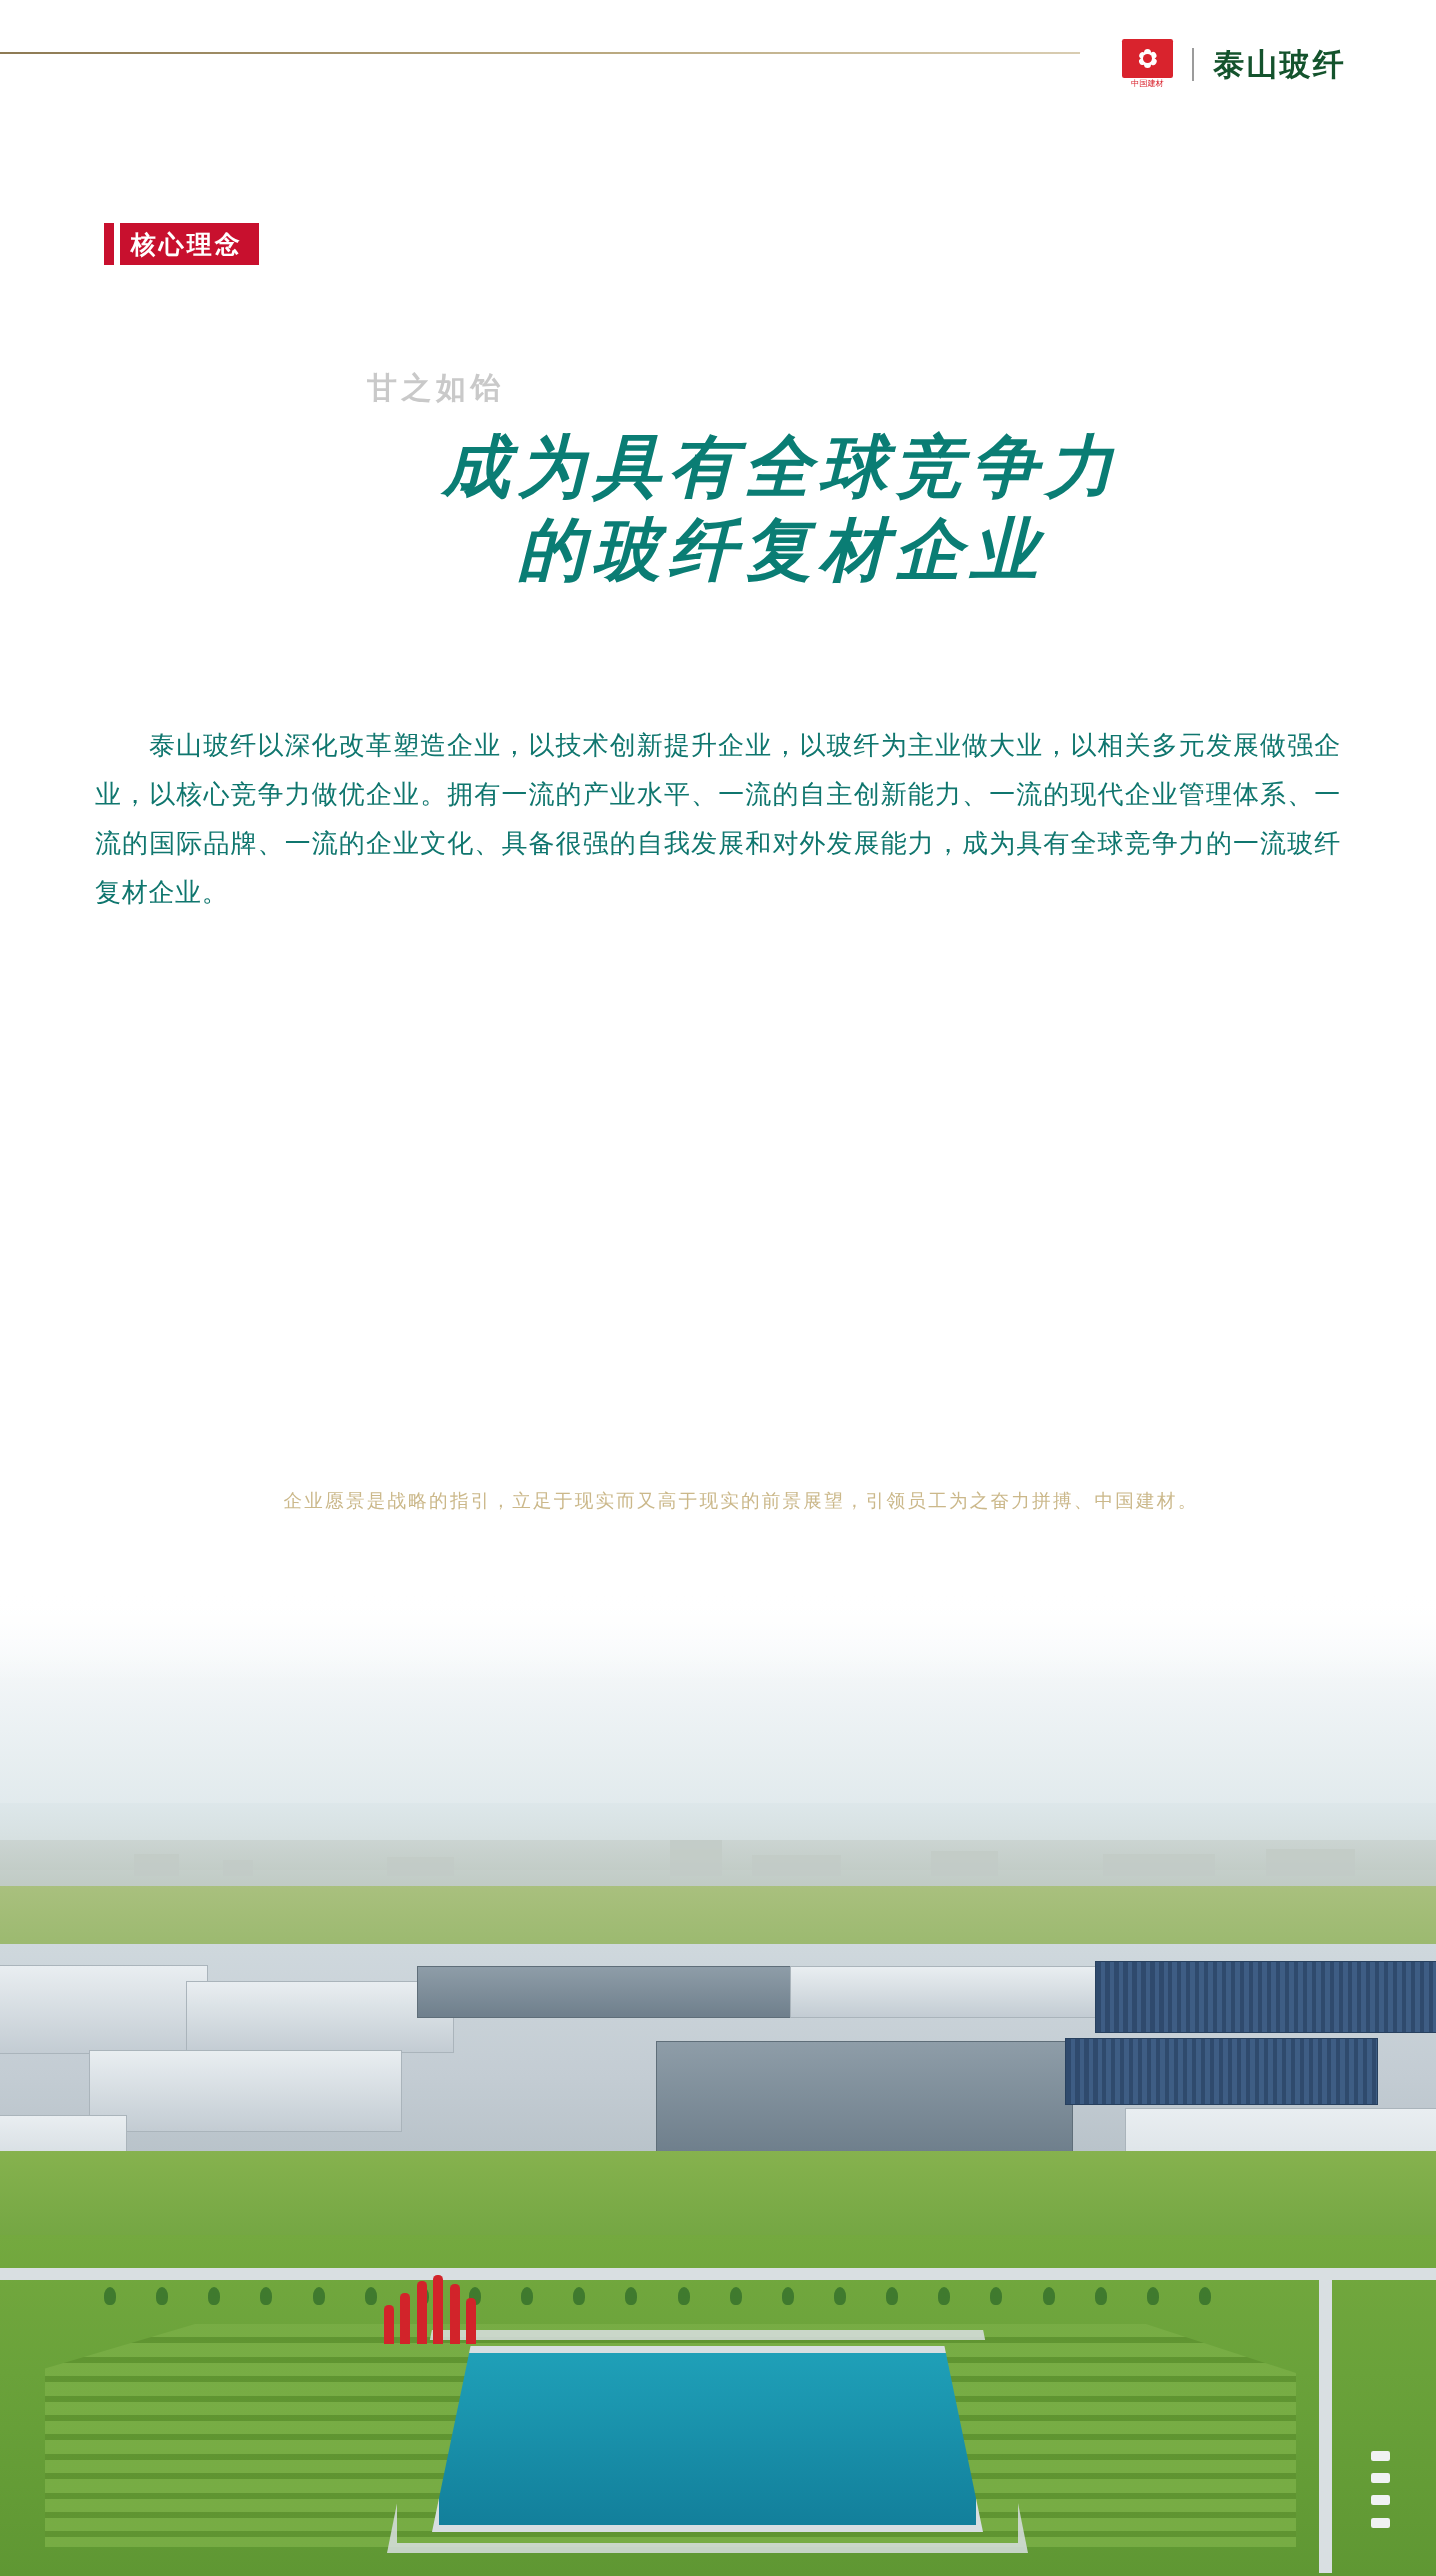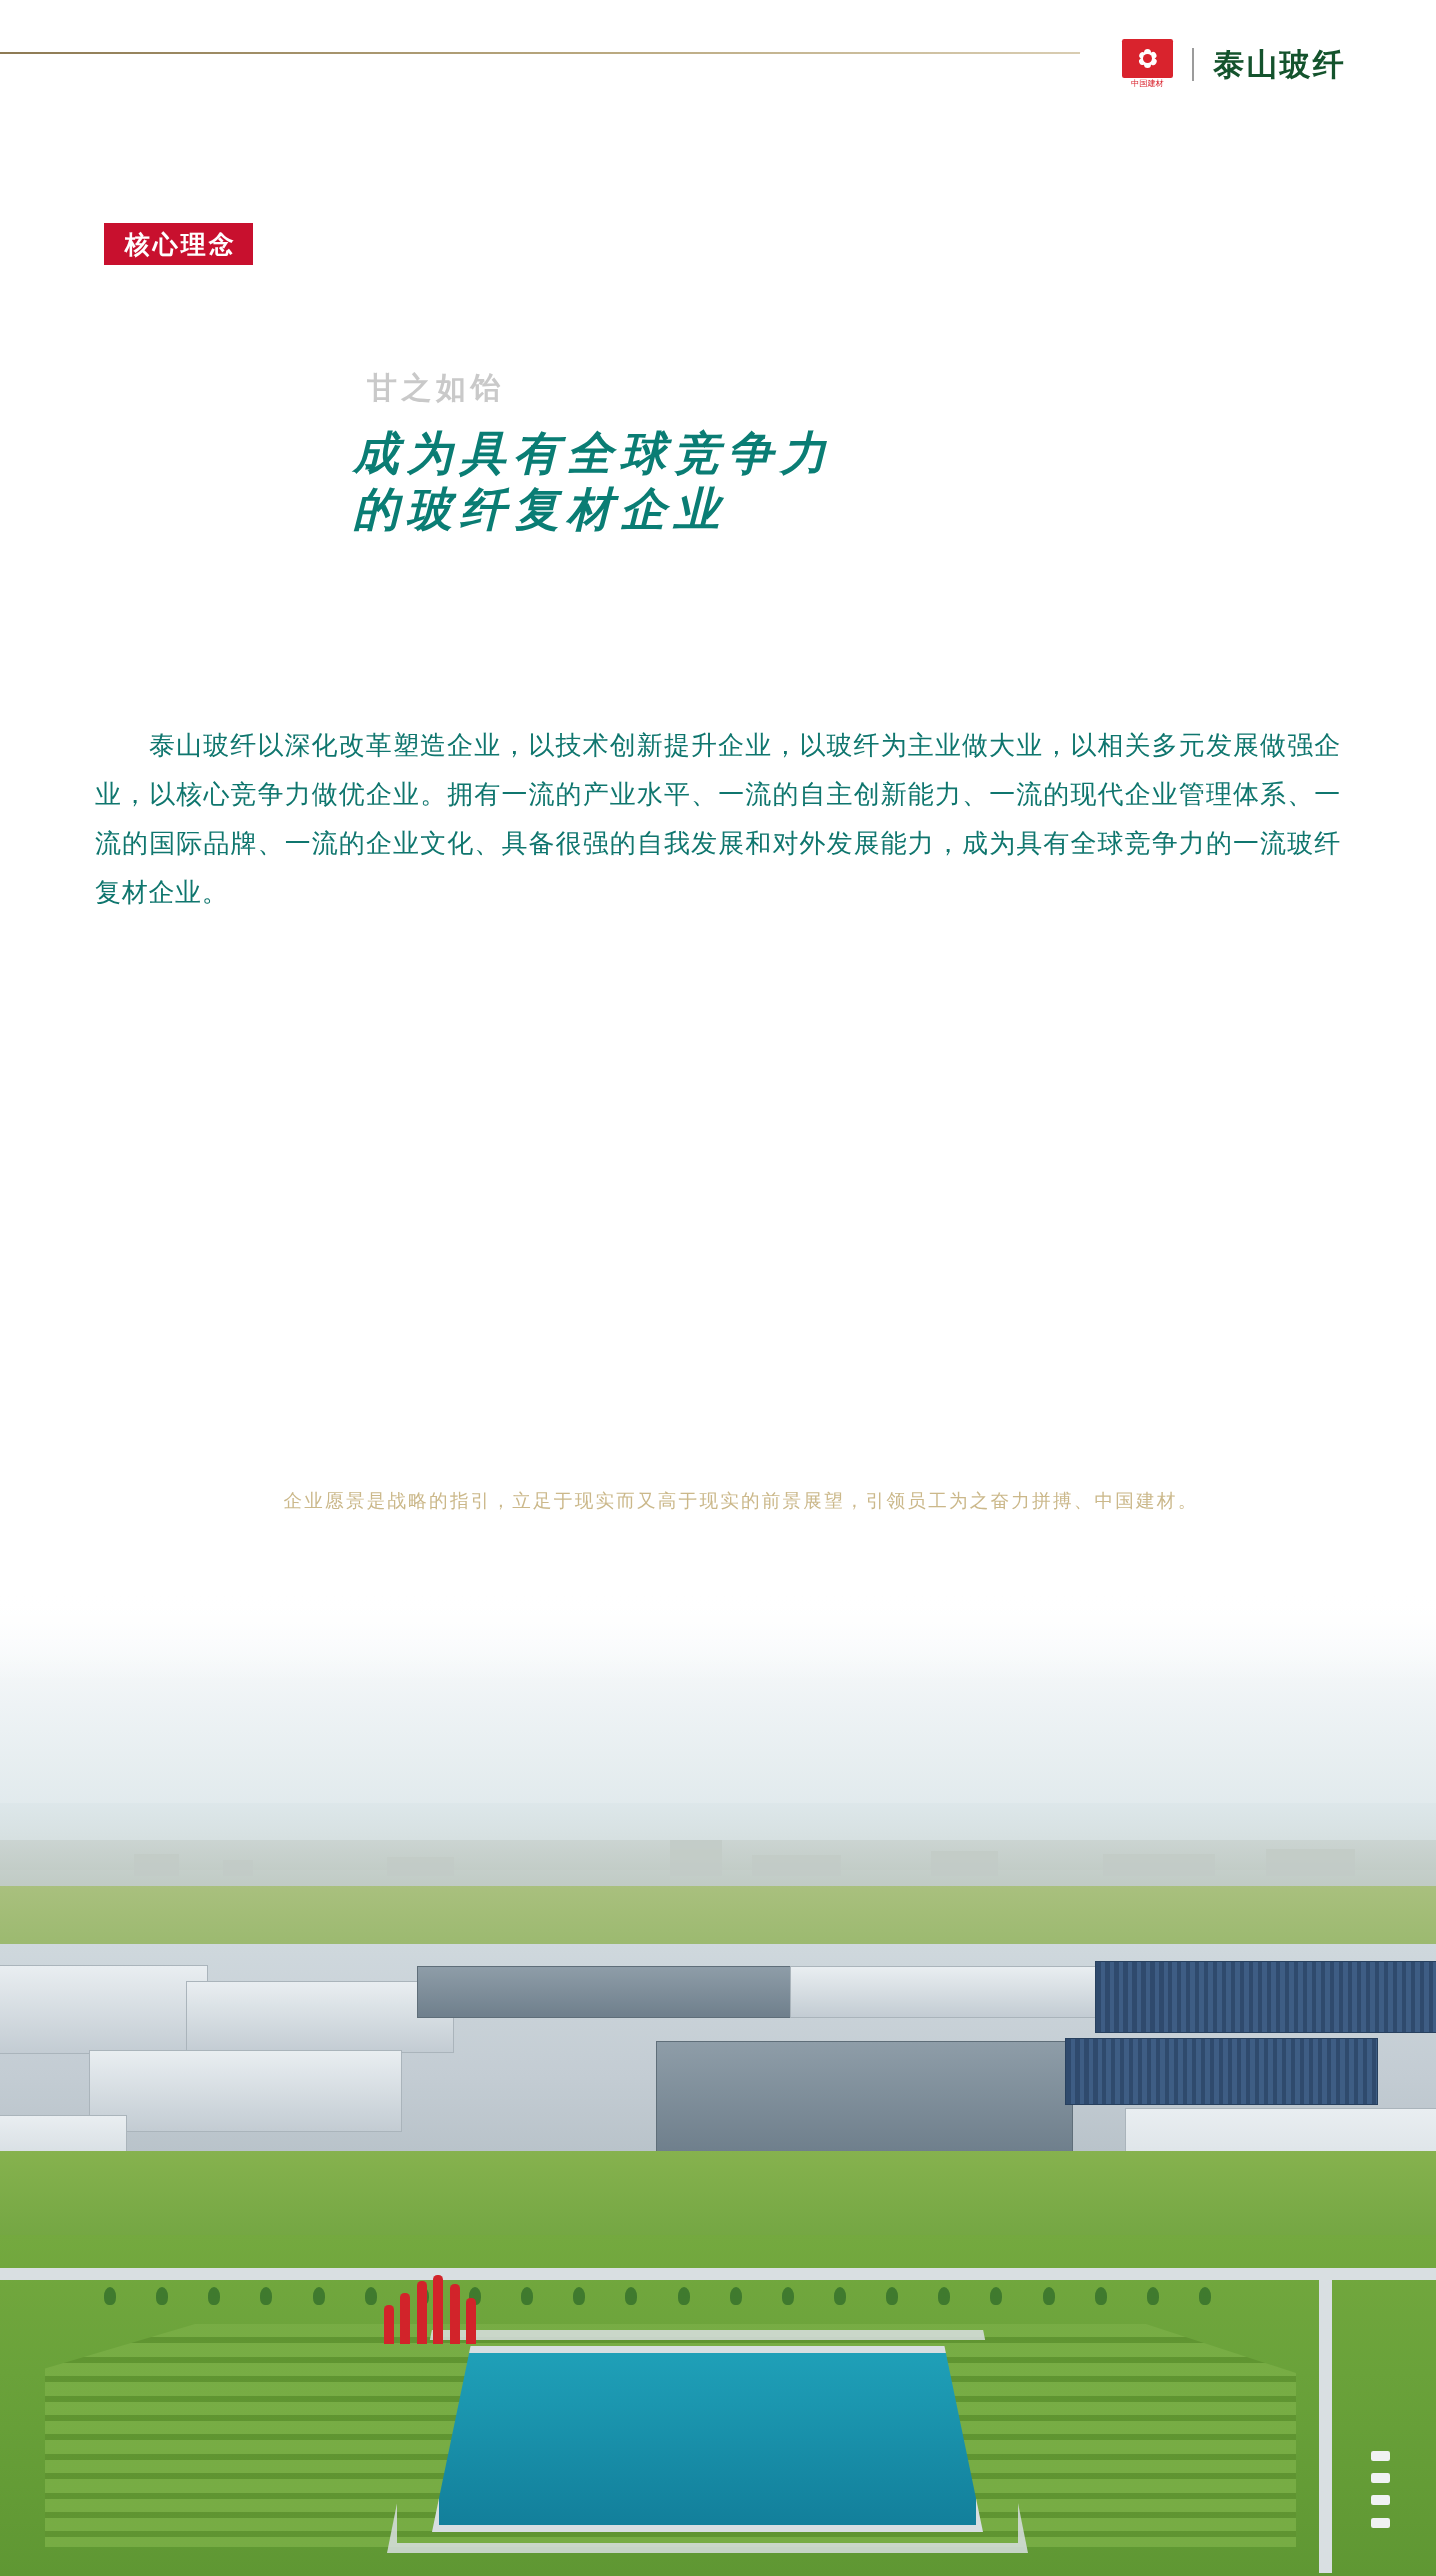--- a/index.html
+++ b/index.html
@@ -120,20 +120,21 @@
   }
   .section-tag .tag-body {
     background: #c8102e;
     color: #ffffff;
     font-size: 25px;
     font-weight: bold;
     letter-spacing: 3px;
     padding: 0 16.4px 0 10.4px;
     display: flex;
     align-items: center;
+    margin-left: 6px;
   }
 
   
   .vision-label {
     position: absolute;
     left: 367px;
     top: 368px;
     font-size: 30px;
     font-weight: bold;
     color: #c9c9c9;
@@ -141,23 +142,24 @@
   }
   .vision-title {
     position: absolute;
     left: 353px;
     top: 425px;
     width: 857px;
     color: #0a7d74;
     font-family: "DejaVu Serif", serif;
     font-weight: bold;
     font-style: italic;
-    font-size: 46px;
+    font-size: 68px;
     line-height: 1.22;
     letter-spacing: 7.4px;
+    text-align: center;
   }
   .vision-title .line2 { display: block; }
 
   
   .body-text {
     position: absolute;
     left: 95px;
     top: 721px;
     width: 1246px;
     font-size: 26px;

